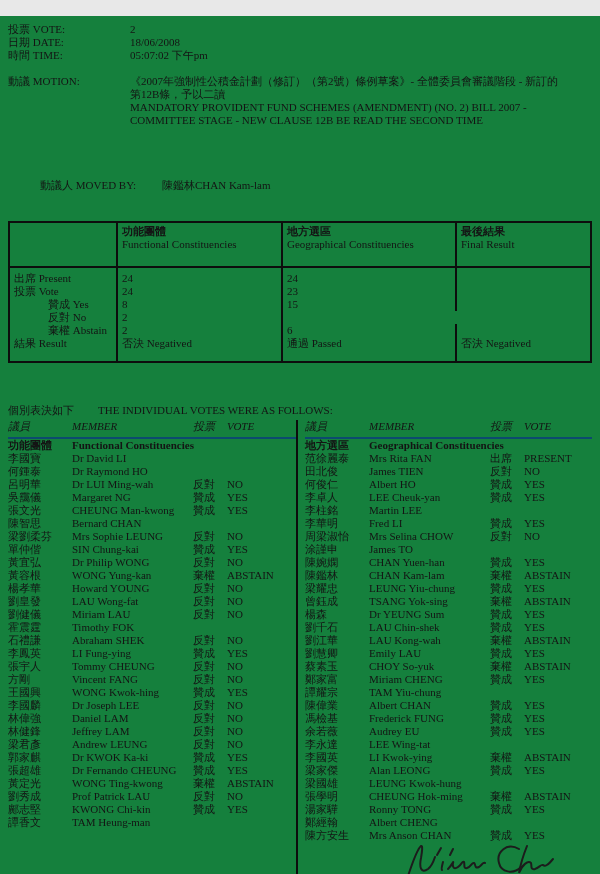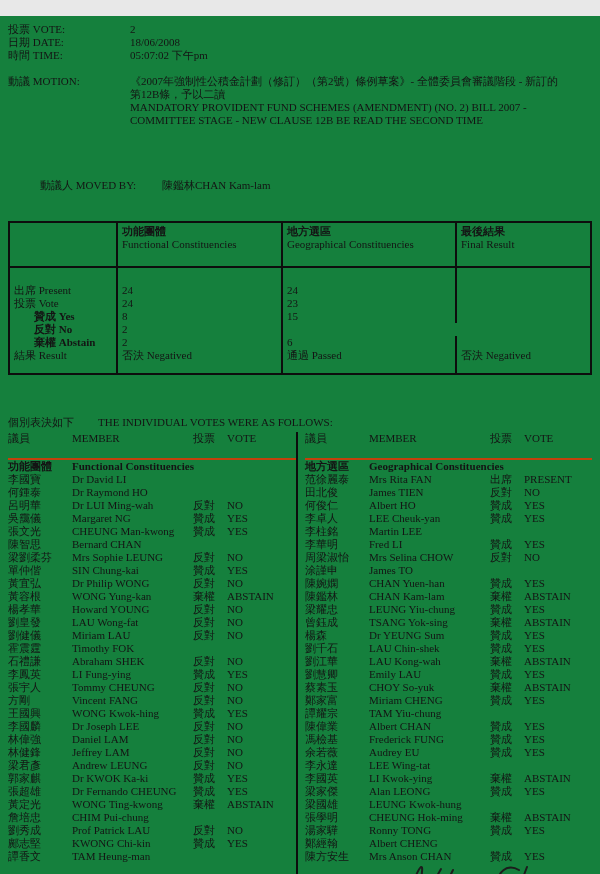--- a/index.html
+++ b/index.html
@@ -32,35 +32,35 @@
   }
   .shead, .srow {
     display: grid;
     grid-template-columns: 106px 165px 174px 1fr;
   }
   .shead > div, .srow > div { padding: 0 4px; }
   .shead > div:nth-child(n+2), .srow > div:nth-child(n+2) { border-left: 2px solid #0d0d0d; }
   .shead { border-bottom: 2px solid #0d0d0d; }
   .shead > div { padding-top: 2px; padding-bottom: 15px; }
   .shead .zh { font-weight: bold; }
-  .sbody .srow:first-child > div { padding-top: 16px; }
+  .sbody .srow:first-child > div { padding-top: 4px; }
   .sbody .srow:last-child > div { padding-bottom: 11px; }
   .srow > div { min-height: 13px; }
-  .srow.mod-indent > div:first-child { padding-left: 24px; font-weight: bold; }
+  .srow.mod-indent > div:first-child { padding-left: 38px; }
   
   .intro { margin-top: 41px; display: flex; }
   .intro .zh { flex: 0 0 90px; }
   .lists { margin-top: 3px; display: flex; align-items: stretch; }
   .half-left { flex: 0 0 288px; }
   .half-right { flex: 1; border-left: 2px solid #0d0d0d; padding-left: 7px; }
   .lhead, .lsection-row, .mrow {
     display: grid;
     grid-template-columns: 64px 121px 34px 1fr;
   }
-  .lhead { border-bottom: 2px solid #c2410c; padding-bottom: 13px; }
+  .lhead { border-bottom: 2px solid #0c4a6e; padding-bottom: 4px; font-style: italic; }
   .lsection-row { font-weight: bold; }
   .lsection-row .lsec-zh { grid-column: 1; }
   .lsection-row .lsec-en { grid-column: 2 / 5; }
   .mrow { height: 13px; }
   .mrow span { overflow: hidden; white-space: nowrap; }
   
   .sigblock { position: relative; height: 56px; margin-top: 2px; }
   .sig-svg { position: absolute; left: 96px; top: -8px; }
   .clerk-line { position: absolute; left: 62px; top: 34px; white-space: nowrap; }
   .clerk-underline {
@@ -327,26 +327,20 @@
     <span>贊成</span>
     <span>YES</span>
   </div>
           <div class="mrow">
     <span>黃定光</span>
     <span>WONG Ting-kwong</span>
     <span>棄權</span>
     <span>ABSTAIN</span>
   </div>
           <div class="mrow">
-    <span>詹培忠</span>
-    <span>CHIM Pui-chung</span>
-    <span></span>
-    <span></span>
-  </div>
-          <div class="mrow">
     <span>劉秀成</span>
     <span>Prof Patrick LAU</span>
     <span>反對</span>
     <span>NO</span>
   </div>
           <div class="mrow">
     <span>鄺志堅</span>
     <span>KWONG Chi-kin</span>
     <span>贊成</span>
     <span>YES</span>

